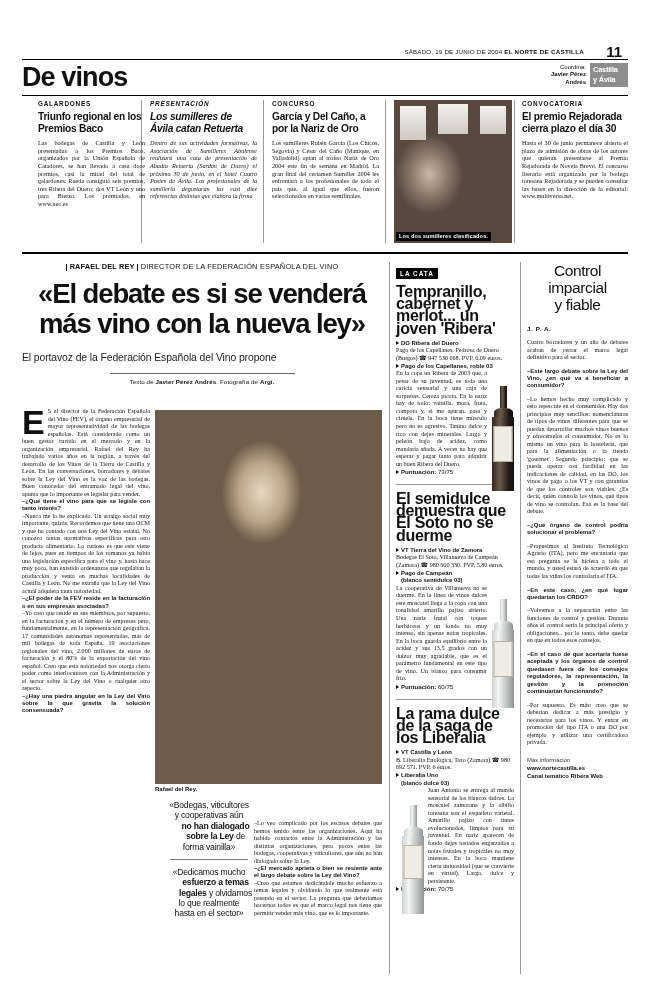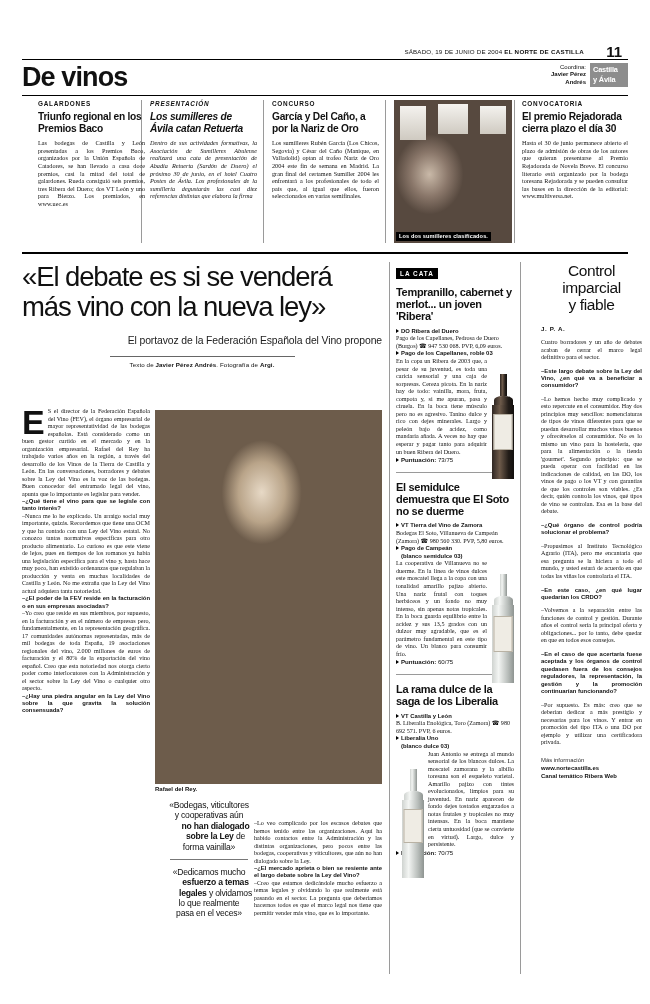--- a/index.html
+++ b/index.html
@@ -72,25 +72,25 @@
 
   
   .mainrule{position:absolute;left:22px;top:252px;width:606px;height:1.6px;background:#000;}
 
   .interview{position:absolute;left:22px;top:262px;width:360px;}
   .iv-kicker{font-size:7.4px;line-height:9px;text-align:center;margin-bottom:8px;white-space:nowrap;}
   .iv-kicker .bar{font-weight:bold;color:#000;}
   .iv-kicker .nm{font-weight:bold;letter-spacing:.1px;}
   .iv-kicker .role{letter-spacing:.2px;}
   .iv-head{
-    font-size:27.5px;font-weight:normal;line-height:30px;text-align:left;
+    font-size:27.5px;font-weight:bold;line-height:30px;text-align:center;
     letter-spacing:-1.1px;margin:0 0 12px 0;
   }
   .iv-sub{
-    font-size:10.4px;line-height:13.4px;text-align:right;color:#222;
+    font-size:10.4px;line-height:13.4px;text-align:left;color:#222;
     letter-spacing:-.1px;margin-bottom:9px;
   }
   .iv-credit-rule{width:185px;height:0.7px;background:#666;margin:0 auto 4px auto;}
   .iv-credit{font-size:6.2px;text-align:center;letter-spacing:.1px;}
   .iv-credit b{font-weight:bold;}
 
   
   .ivbody{position:absolute;left:22px;top:408px;width:360px;height:568px;}
   .ivcol{position:absolute;top:0;width:128px;font-family:"Liberation Serif", serif;
     font-size:6.1px;line-height:7.5px;text-align:justify;}
@@ -119,42 +119,42 @@
   .pull{position:absolute;left:155px;width:108px;text-align:center;}
   .pull .tx{font-size:8.6px;line-height:10.4px;letter-spacing:-.2px;}
   .pull .tx b{font-weight:bold;margin-left:13px;}
   .pull-rule{width:78px;height:0.7px;background:#777;margin:7px auto;}
 
   
   .catarule{position:absolute;left:389px;top:262px;width:0.7px;height:712px;background:#9a9a9a;}
   .cata{position:absolute;left:396px;top:262px;width:118px;}
   .cata-tag{background:#000;color:#fff;font-size:6.4px;font-weight:bold;
     letter-spacing:1px;padding:2px 4px;display:inline-block;margin-bottom:7px;}
-  .cata-head{font-size:11px;font-weight:bold;line-height:12.2px;letter-spacing:-.3px;margin-bottom:5px;}
+  .cata-head{font-size:16px;font-weight:bold;line-height:12.2px;letter-spacing:-.3px;margin-bottom:5px;}
   .cata-line{font-size:6.1px;line-height:7.6px;font-family:"Liberation Serif", serif;}
   .cata-bold{font-weight:bold;font-family:"Liberation Sans", sans-serif;font-size:5.9px;line-height:7.6px;}
   .tri{display:inline-block;width:0;height:0;border-left:3.4px solid #000;
     border-top:2.4px solid transparent;border-bottom:2.4px solid transparent;margin-right:2px;}
   .cata-body{font-size:6.1px;line-height:7.55px;text-align:justify;font-family:"Liberation Serif", serif;}
   .cata-sep{height:0.7px;background:#9a9a9a;margin:9px 0 8px 0;}
   .punt{font-size:6.1px;font-family:"Liberation Sans", sans-serif;}
   .punt b{font-weight:bold;}
 
   .bottle{position:absolute;width:26px;}
   .bottle .neck{margin:0 auto;width:7px;height:22px;}
   .bottle .shoulder{margin:0 auto;width:19px;height:9px;border-radius:45% 45% 0 0;}
   .bottle .body{margin:0 auto;width:22px;}
   .bottle .label{position:absolute;left:50%;transform:translateX(-50%);
     width:17px;background:#efece4;border:0.6px solid #b9b2a4;}
   .b-red .neck,.b-red .shoulder,.b-red .body{background:linear-gradient(90deg,#2e2622,#6d5a4a 35%,#231d19 75%,#120f0d);}
   .b-clear .neck,.b-clear .shoulder,.b-clear .body{background:linear-gradient(90deg,#cfd3d0,#f3f5f3 30%,#b9bebb 72%,#8e9491);}
 
   
   .opinrule{position:absolute;left:520px;top:262px;width:0.7px;height:712px;background:#9a9a9a;}
-  .opinion{position:absolute;left:541px;top:262px;width:101px;}
+  .opinion{position:absolute;left:527px;top:262px;width:101px;}
   .op-head{font-size:15.5px;line-height:17px;text-align:center;letter-spacing:-.4px;margin-bottom:12px;}
   .op-sign{font-size:6.2px;font-weight:bold;letter-spacing:.6px;margin-bottom:7px;}
   .op-body{font-size:6.1px;line-height:7.5px;text-align:justify;font-family:"Liberation Serif", serif;}
   .op-foot{margin-top:9px;font-size:5.9px;line-height:8px;font-family:"Liberation Sans", sans-serif;}
   .op-foot .lbl{color:#333;}
   .op-foot b{font-weight:bold;}
 </style>
 </head>
 <body>
 
@@ -213,20 +213,26 @@
     <div class="brief b4">
       <div class="brief-kicker">CONVOCATORIA</div>
       <div class="brief-head">El premio Rejadorada cierra plazo el día 30</div>
       <div class="brief-body">Hasta el 30 de junio permanece abierto el plazo de admisión de obras de los autores que quieran presentarse al Premio Rejadorada de Novela Breve. El concurso literario está organizado por la bodega toresana Rejadorada y se pueden consultar las bases en la dirección de la editorial: www.multiversa.net.</div>
     </div>
   </div>
 
   <div class="mainrule"></div>
 
   <div class="interview">
+    <div class="iv-kicker">
+      <span class="bar">|</span>
+      <span class="nm">RAFAEL DEL REY</span>
+      <span class="bar">|</span>
+      <span class="role">DIRECTOR DE LA FEDERACIÓN ESPAÑOLA DEL VINO</span>
+    </div>
     <div class="iv-head">
       <div>«El debate es si se venderá</div>
       <div>más vino con la nueva ley»</div>
     </div>
     <div class="iv-sub">
       <div>El portavoz de la Federación Española del Vino propone</div>
     </div>
     <div class="iv-credit-rule"></div>
     <div class="iv-credit">
       <span>Texto de </span><b>Javier Pérez Andrés</b><span>. Fotografía de </span><b>Argi.</b>
@@ -263,21 +269,21 @@
       <div><b>no han dialogado</b></div>
       <div><b>sobre la Ley</b><span> de</span></div>
       <div>forma vainilla»</div>
     </div>
     <div class="pull-rule"></div>
     <div class="tx">
       <div>«Dedicamos mucho</div>
       <div><b>esfuerzo a temas</b></div>
       <div><b>legales</b><span> y olvidamos</span></div>
       <div>lo que realmente</div>
-      <div>pasa en el veces»</div>
+      <div>hasta en el sector»</div>
     </div>
   </div>
 
   <div class="catarule"></div>
   <div class="cata">
     <div class="cata-tag">LA CATA</div>
 
     
     <div>
       <div class="cata-head">Tempranillo, cabernet y merlot... un joven 'Ribera'</div>

